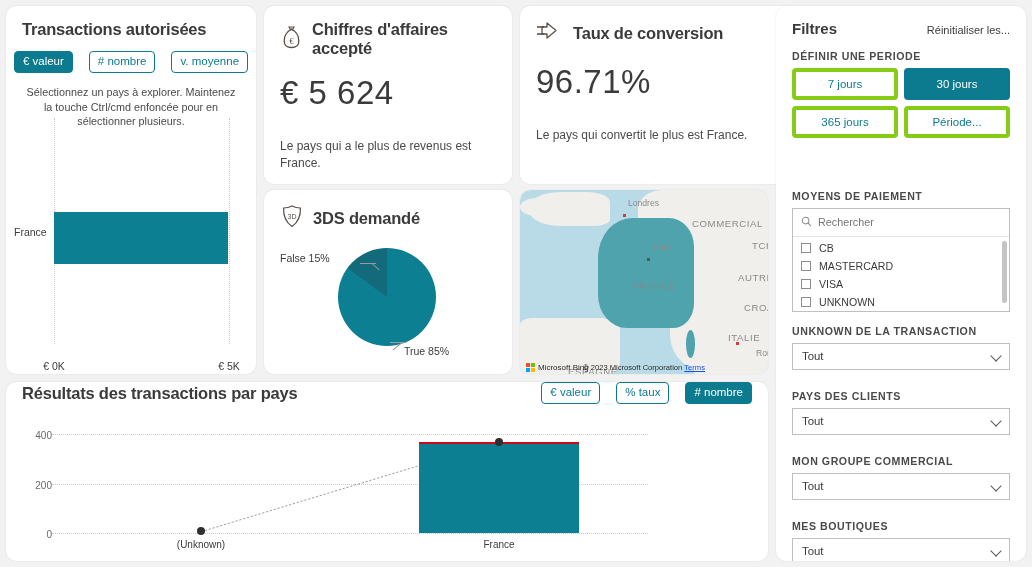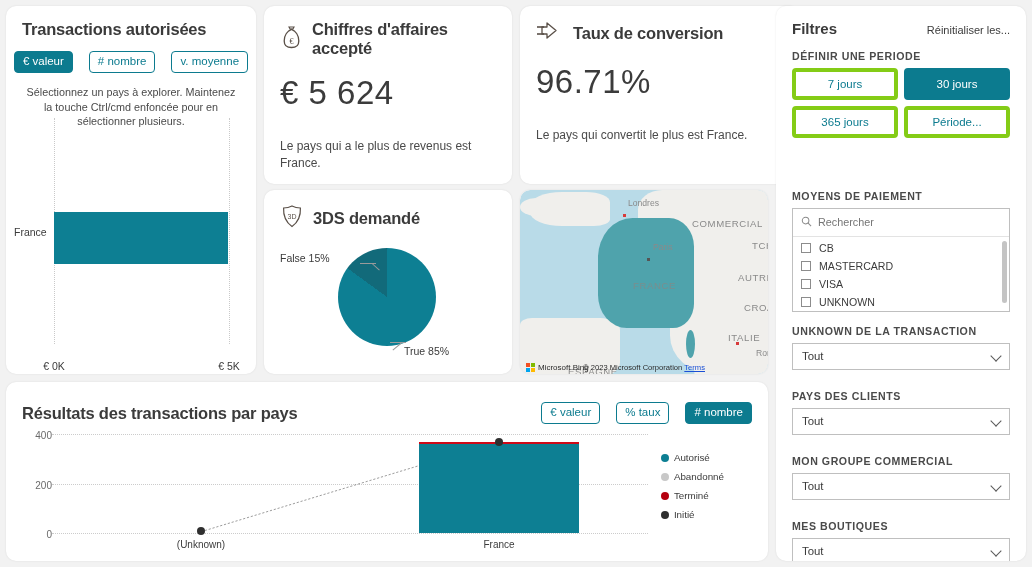--- a/index.html
+++ b/index.html
@@ -157,21 +157,21 @@
     font-size: 11.4px; color: #3b3b3b; padding: 6px 26px 7px 9px; cursor: pointer;
   }
   .chev {
     position: absolute; right: 9px; top: 50%;
     width: 8px; height: 8px; margin-top: -5px;
     border-right: 1.4px solid #5a5a5a; border-bottom: 1.4px solid #5a5a5a;
     transform: rotate(45deg);
   }
 
   
-  #card-results { left: 6px; top: 382px; width: 762px; height: 179px; padding: 20px 16px; }
+  #card-results { left: 6px; top: 382px; width: 762px; height: 179px; padding: 0 16px; }
   .res-head { display: flex; align-items: center; justify-content: space-between; }
   .plot { position: absolute; left: 46px; top: 52px; right: 120px; bottom: 28px; }
   .hline { position: absolute; left: 0; right: 0; border-top: 1px dotted #cccccc; }
   .ytick {
     position: absolute; right: 100%; margin-right: 0;
     transform: translateY(-50%); font-size: 10px; color: #6a6a6a; white-space: nowrap;
   }
   .vbar { position: absolute; background: #0d7f93; }
   .vbar-cap { position: absolute; height: 2px; background: #cf0a18; }
   .pt { position: absolute; width: 8px; height: 8px; border-radius: 50%; background: #2f2f2f; }
@@ -411,33 +411,15 @@
       <div class="vbar" style="left:61.5%; width:27%; bottom:0; height:89.5%;"></div>
       <div class="vbar-cap" style="left:61.5%; width:27%; bottom:89.5%;"></div>
 
       <div class="pt" style="left:25%; bottom:-2px; margin-left:-4px;"></div>
       <div class="pt" style="left:75%; bottom:88%; margin-left:-4px;"></div>
 
       <span class="xtick" style="left:25%;">(Unknown)</span>
       <span class="xtick" style="left:75%;">France</span>
     </div>
 
-    <div class="legend">
-      <div class="lg-item">
-        <span class="lg-dot" style="background:#0d7f93;"></span>
-        <span>Autorisé</span>
-      </div>
-      <div class="lg-item">
-        <span class="lg-dot" style="background:#c8c8c8;"></span>
-        <span>Abandonné</span>
-      </div>
-      <div class="lg-item">
-        <span class="lg-dot" style="background:#b5000f;"></span>
-        <span>Terminé</span>
-      </div>
-      <div class="lg-item">
-        <span class="lg-dot" style="background:#2f2f2f;"></span>
-        <span>Initié</span>
-      </div>
-    </div>
   </div>
 
 </div>
 
 </body></html>

